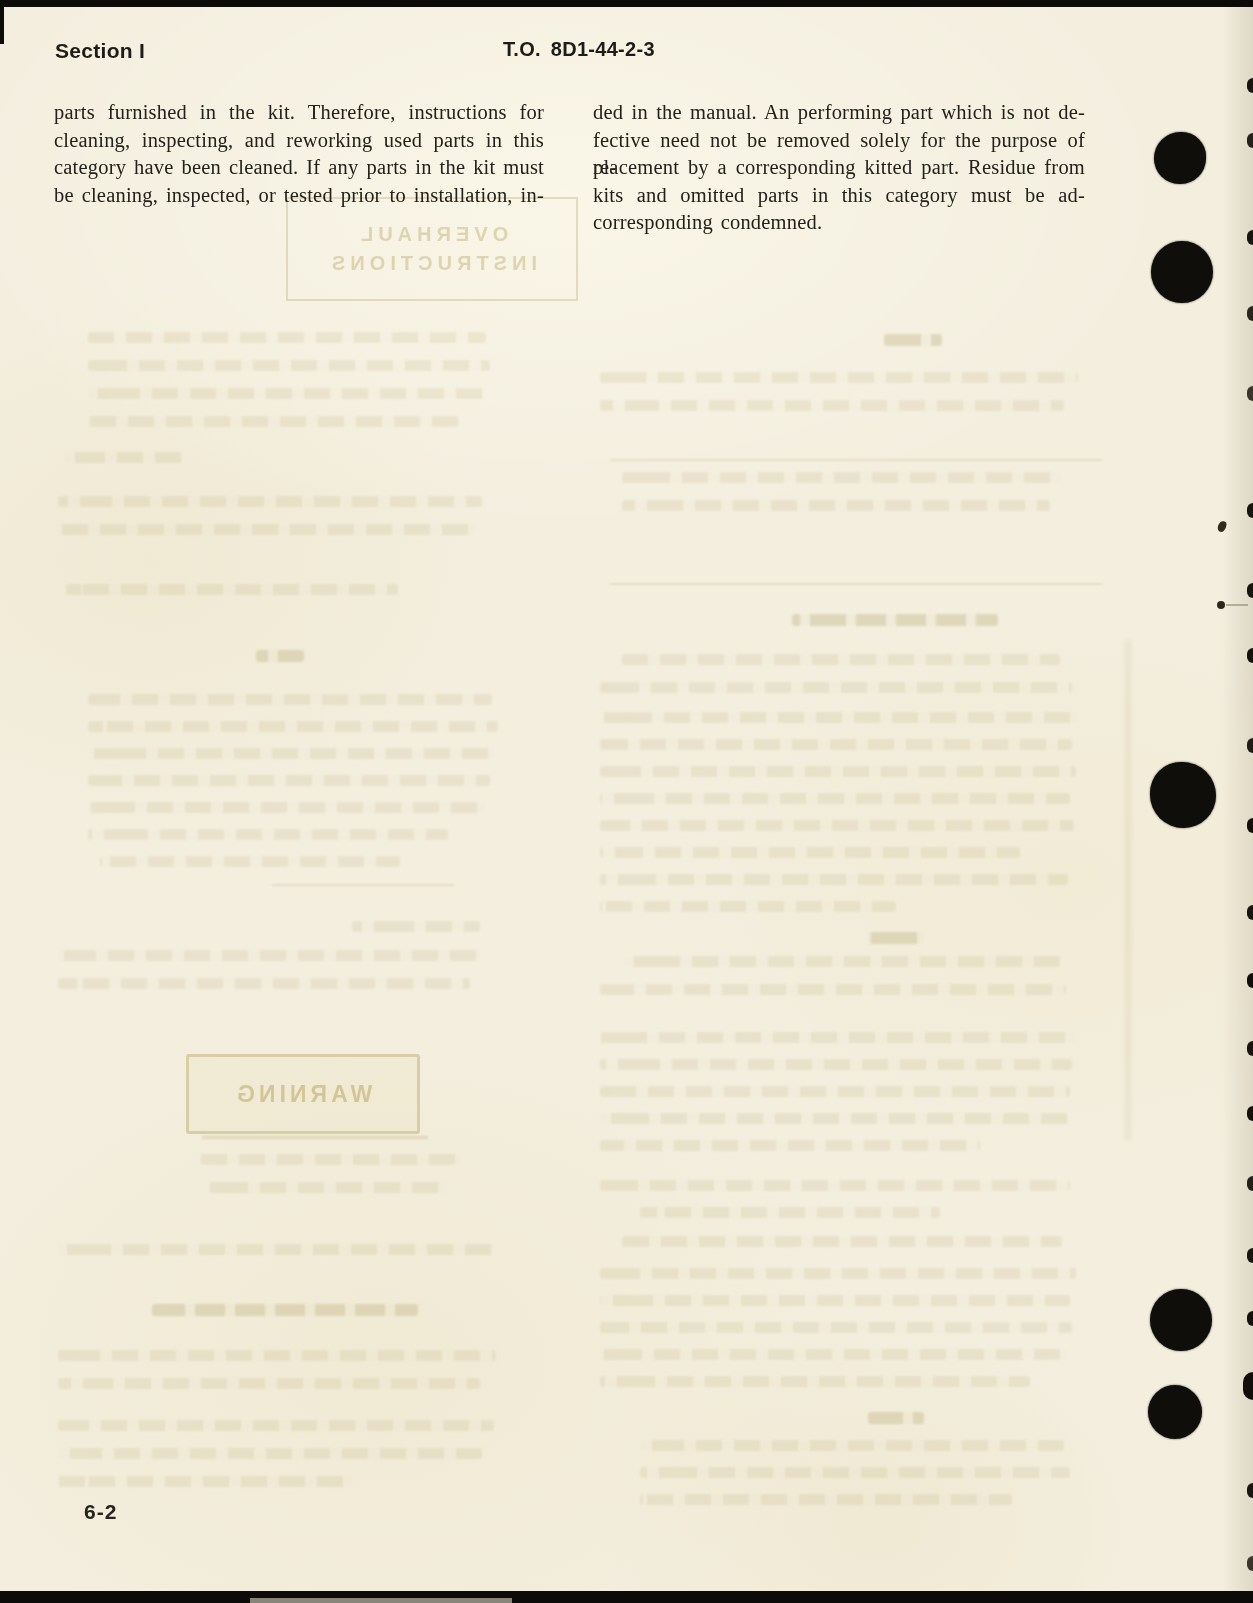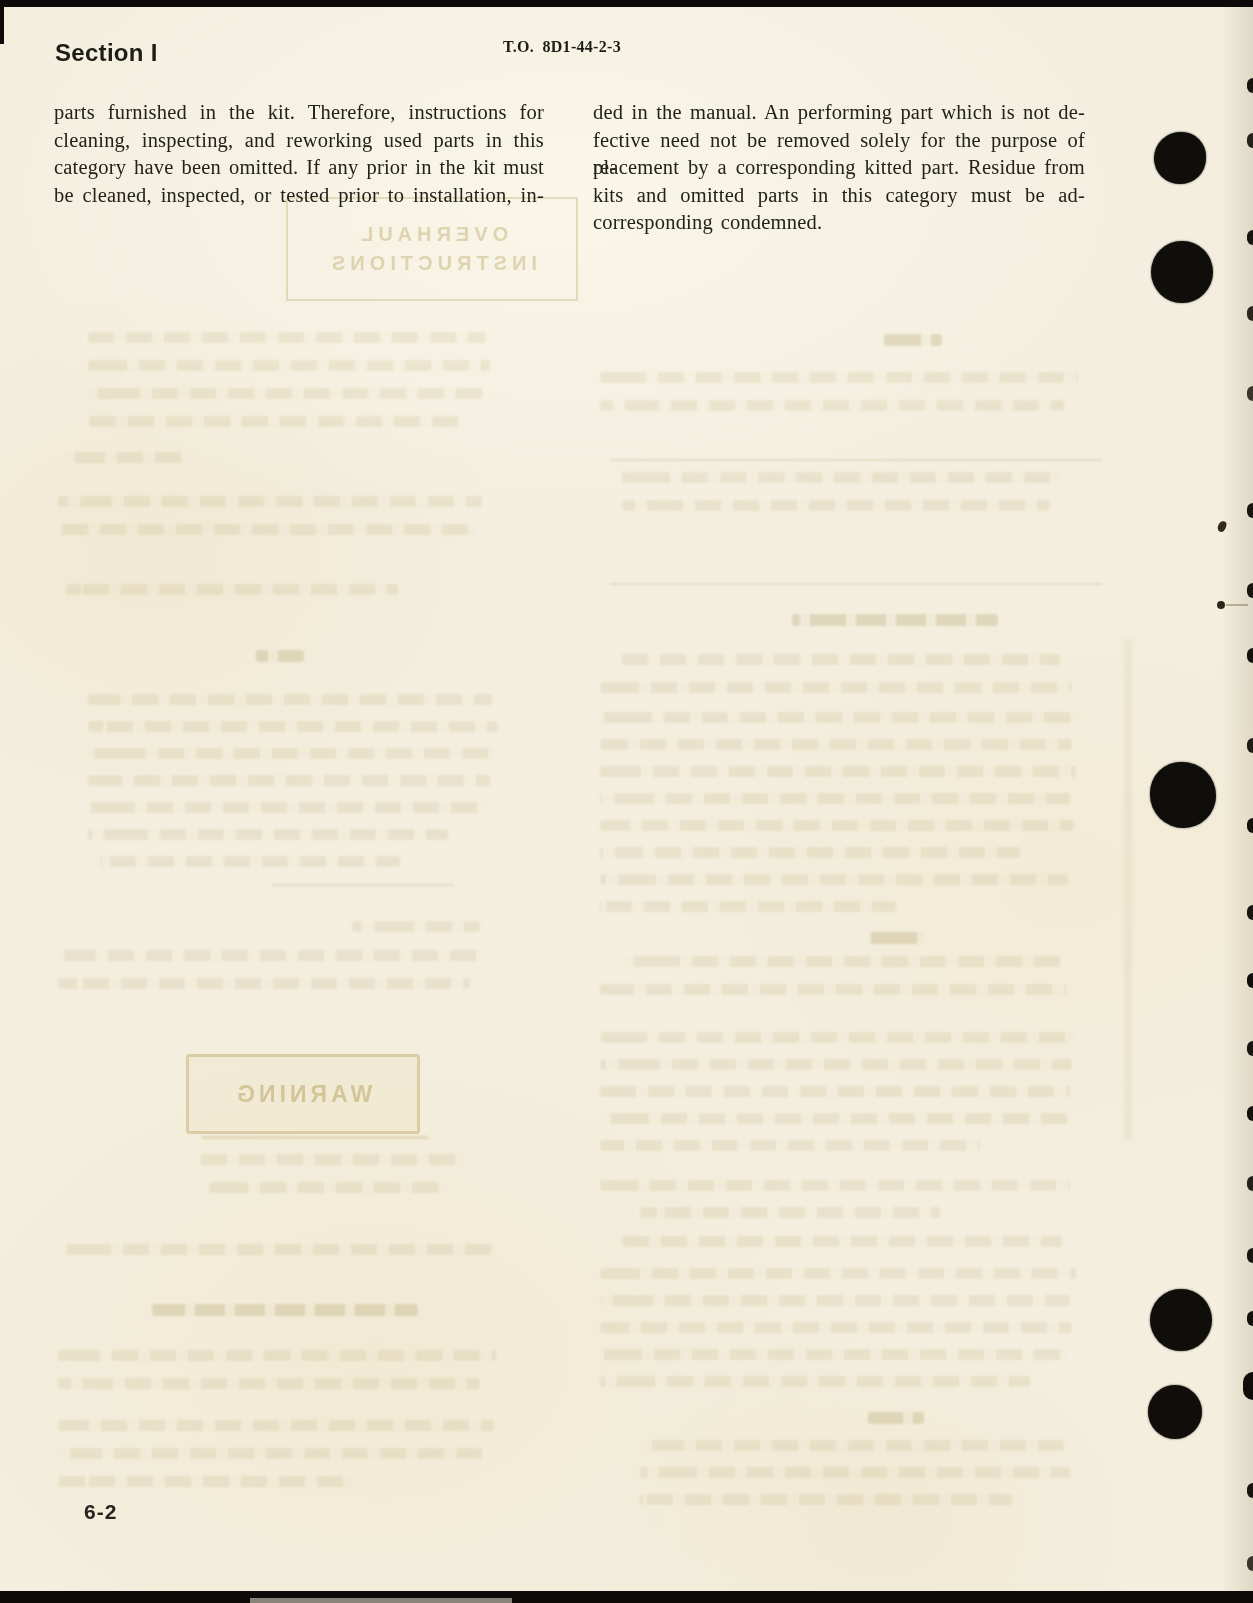--- a/index.html
+++ b/index.html
@@ -40,22 +40,22 @@
   .hole.h1{left:1154px;top:132px;width:52px;height:52px;border-radius:52% 48% 50% 50%;}
   .hole.h2{left:1151px;top:241px;width:62px;height:62px;}
   .hole.h3{left:1150px;top:762px;width:66px;height:66px;border-radius:48% 52% 50% 52%;}
   .hole.h4{left:1150px;top:1289px;width:62px;height:62px;}
   .hole.h5{left:1148px;top:1385px;width:54px;height:54px;}
   .speck1{position:absolute;left:1218px;top:521px;width:8px;height:11px;background:#33291c;border-radius:60% 40% 55% 45%;transform:rotate(15deg);z-index:4;}
   .speck2{position:absolute;left:1217px;top:601px;width:8px;height:8px;background:#2e261a;border-radius:50%;z-index:4;}
   .speck2-line{position:absolute;left:1226px;top:604px;width:22px;height:2px;background:rgba(120,105,70,.45);z-index:4;}
   
   .hdr{position:absolute;font-family:"Liberation Sans","DejaVu Sans",sans-serif;font-weight:bold;color:#1d1c17;z-index:3;letter-spacing:.3px;}
-  .hdr.section{left:55px;top:39px;font-size:24px;}
-  .hdr.tonum{left:503px;top:38px;font-size:16px;word-spacing:4px;font-family:Liberation Serif, serif;}
+  .hdr.section{left:55px;top:39px;font-size:21px;}
+  .hdr.tonum{left:503px;top:38px;font-size:20px;word-spacing:4px;}
   .col{position:absolute;top:99px;width:490px;color:#23211b;font-size:20.5px;z-index:3;}
   .col.left{left:54px;}
   .col.right{left:593px;width:492px;}
   .tl{height:27.5px;line-height:27.5px;text-align:justify;text-align-last:justify;letter-spacing:.2px;word-spacing:.12em;white-space:normal;}
   .tl.last{text-align-last:left;}
   .pagenum{position:absolute;left:84px;top:1500px;font-family:"Liberation Sans","DejaVu Sans",sans-serif;font-weight:bold;font-size:21px;color:#26241e;z-index:3;letter-spacing:1px;}
   
   #ghost-layer{position:absolute;inset:0;z-index:1;}
   .gl{
     position:absolute;height:11px;border-radius:3px;filter:blur(1.2px);opacity:.55;
@@ -185,22 +185,22 @@
   <div class="speck1"></div>
   <div class="speck2"></div>
   <div class="speck2-line"></div>
 
   <div class="hdr section">Section I</div>
   <div class="hdr tonum">T.O. 8D1-44-2-3</div>
 
   <div class="col left">
     <div class="tl">parts furnished in the kit. Therefore, instructions for</div>
     <div class="tl">cleaning, inspecting, and reworking used parts in this</div>
-    <div class="tl">category have been omitted. If any prior in the kit must</div>
-    <div class="tl">be cleaned, inspected, or tested prior to installation, in-</div>
+    <div class="tl">category have been cleaned. If any parts in the kit must</div>
+    <div class="tl">be cleaning, inspected, or tested prior to installation, in-</div>
   </div>
   <div class="col right">
     <div class="tl">ded in the manual. An performing part which is not de-</div>
     <div class="tl">fective need not be removed solely for the purpose of re-</div>
     <div class="tl">placement by a corresponding kitted part. Residue from</div>
     <div class="tl">kits and omitted parts in this category must be ad-</div>
     <div class="tl last">corresponding condemned.</div>
   </div>
 
   <div class="pagenum">6-2</div>

